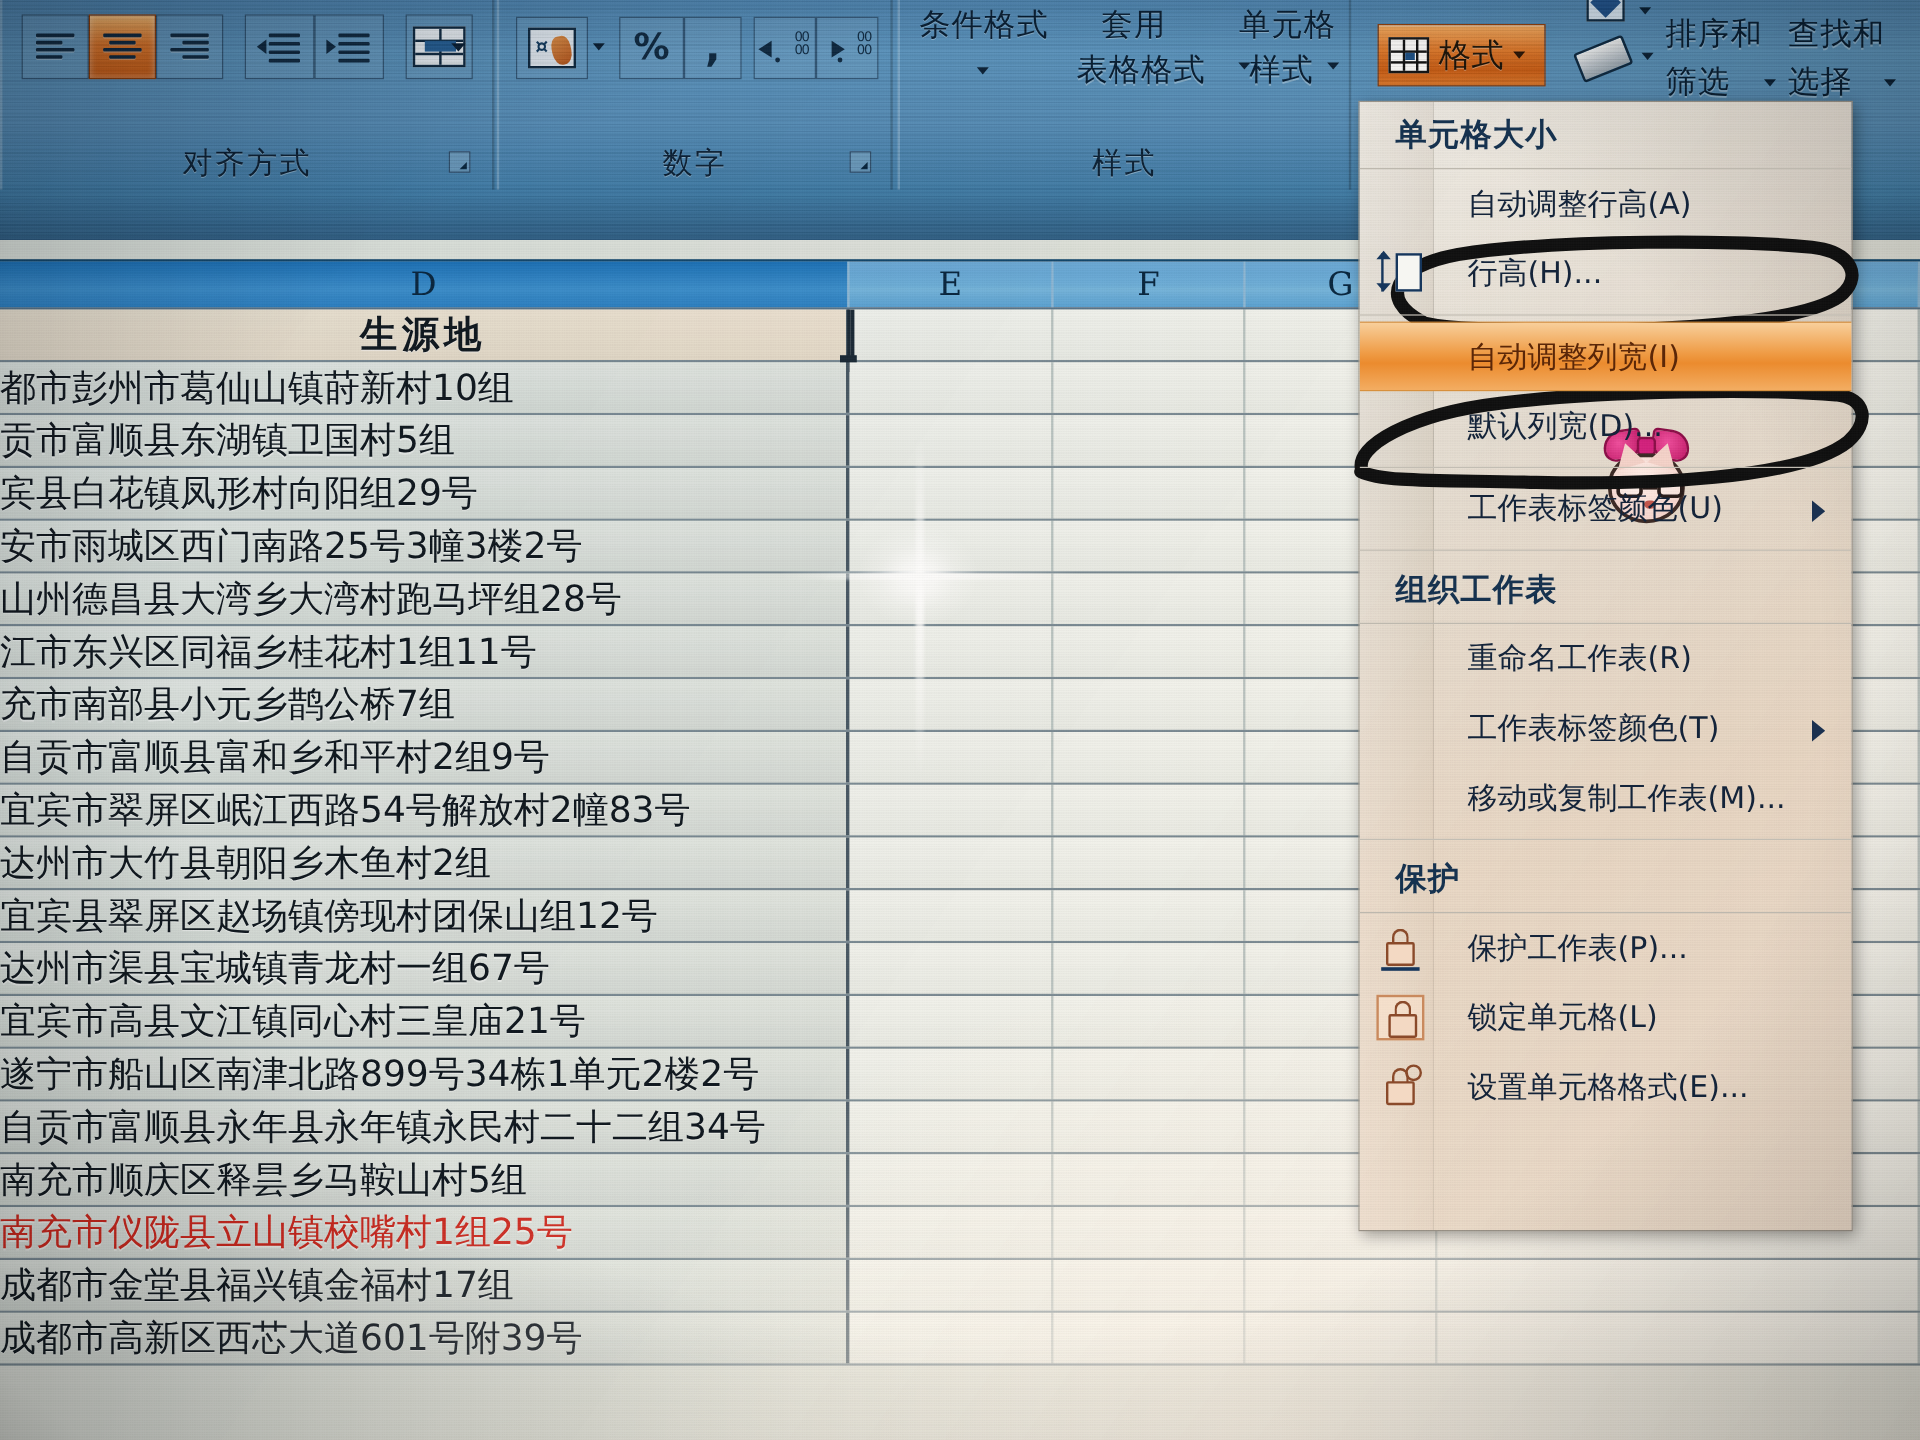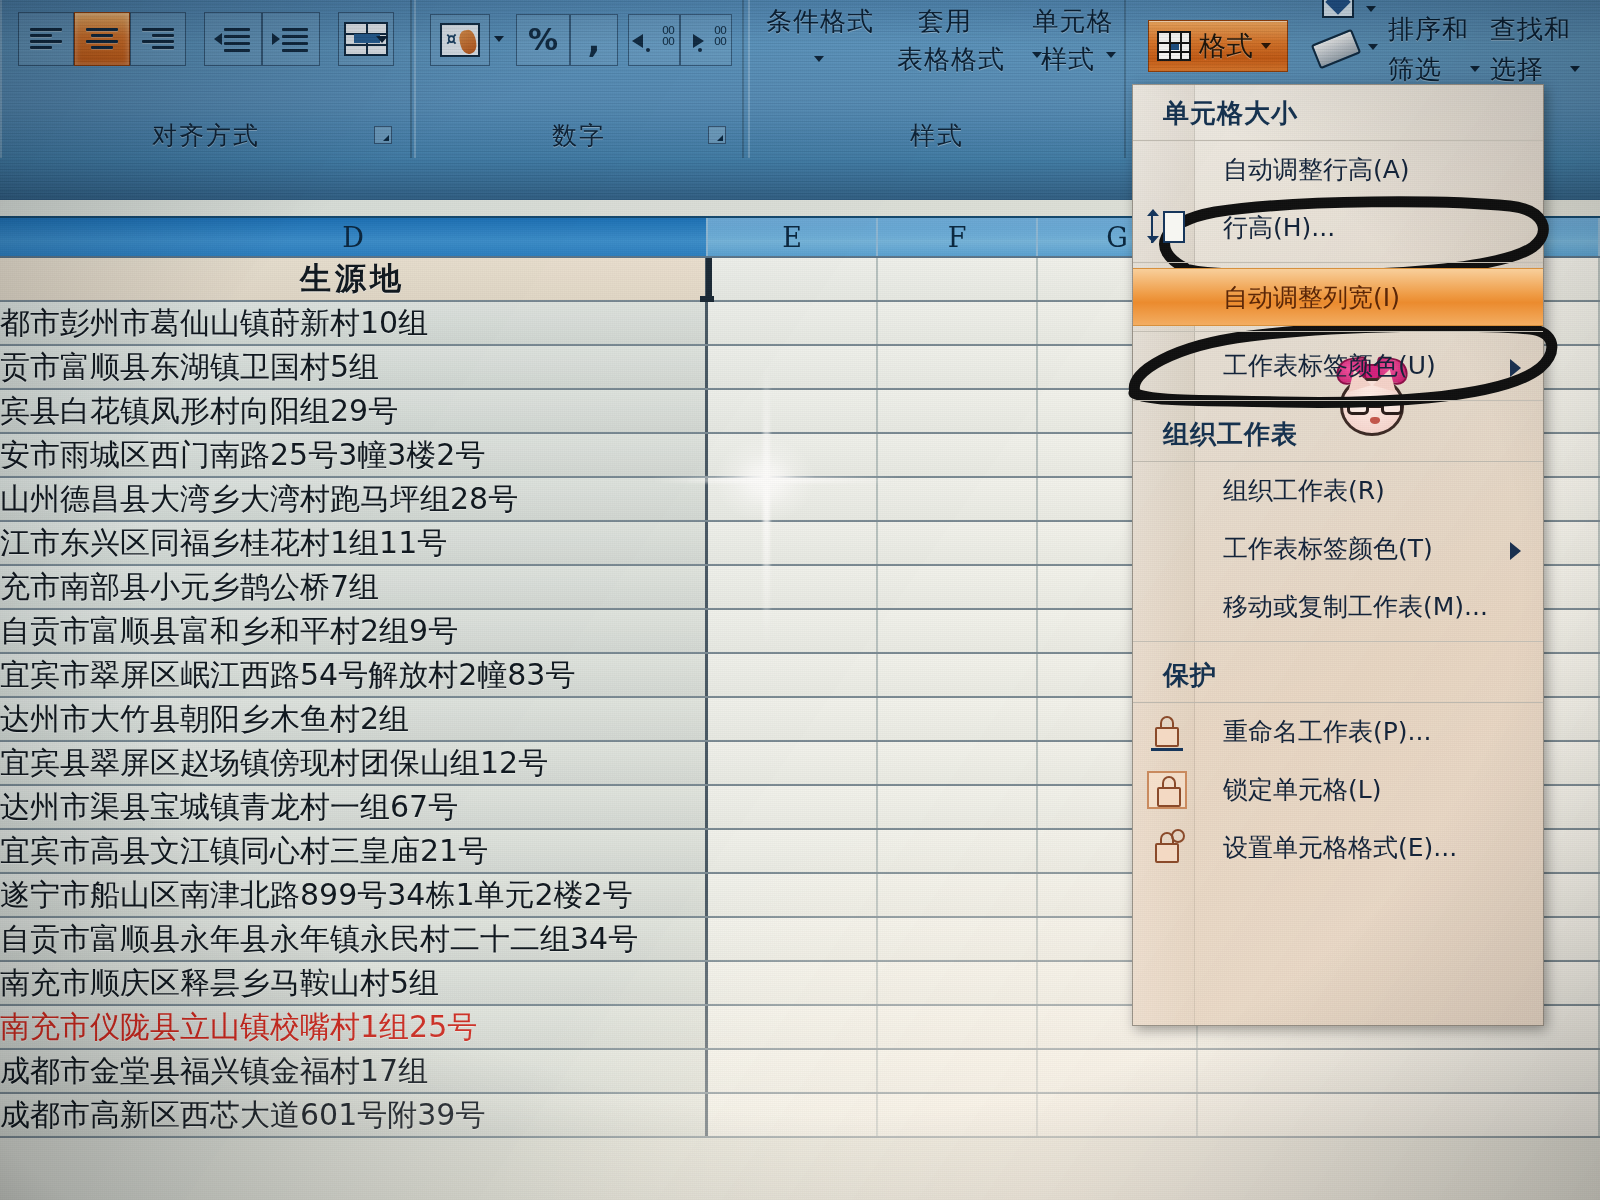--- a/index.html
+++ b/index.html
@@ -679,34 +679,35 @@
         <div class="mhead">单元格大小</div>
         <div class="mitem"><span>自动调整行高(A)</span></div>
         <div class="mitem"><span class="ic ic-rowheight">
             <i class="t"></i>
             <i class="ar"></i>
             <i class="b"></i>
             <i class="box"></i>
           </span><span>行高(H)...</span></div>
         <div class="msep"></div>
         <div class="mitem hl"><span>自动调整列宽(I)</span></div>
+        <div class="mitem"><span>默认列宽(D)...</span></div>
         <div class="msep"></div>
         <div class="mitem"><span>工作表标签颜色(U)</span><span class="sub-arrow"></span></div>
         <div class="msep"></div>
         <div class="mhead">组织工作表</div>
-        <div class="mitem"><span>组织工作表(R)</span></div>
+        <div class="mitem"><span>重命名工作表(R)</span></div>
         <div class="mitem"><span>工作表标签颜色(T)</span><span class="sub-arrow"></span></div>
         <div class="mitem"><span>移动或复制工作表(M)...</span></div>
         <div class="msep"></div>
         <div class="mhead">保护</div>
         <div class="mitem"><span class="ic ic-lock">
             <span class="sh"></span>
             <span class="body"></span>
             <span class="sheetline"></span>
-          </span><span>重命名工作表(P)...</span></div>
+          </span><span>保护工作表(P)...</span></div>
         <div class="mitem"><span class="ic ic-lock boxed">
             <span class="sh"></span>
             <span class="body"></span>
           </span><span>锁定单元格(L)</span></div>
         <div class="mitem"><span class="ic ic-lock">
             <span class="sh"></span>
             <span class="body"></span>
             <span class="gear"></span>
           </span><span>设置单元格格式(E)...</span></div>
       </div>

